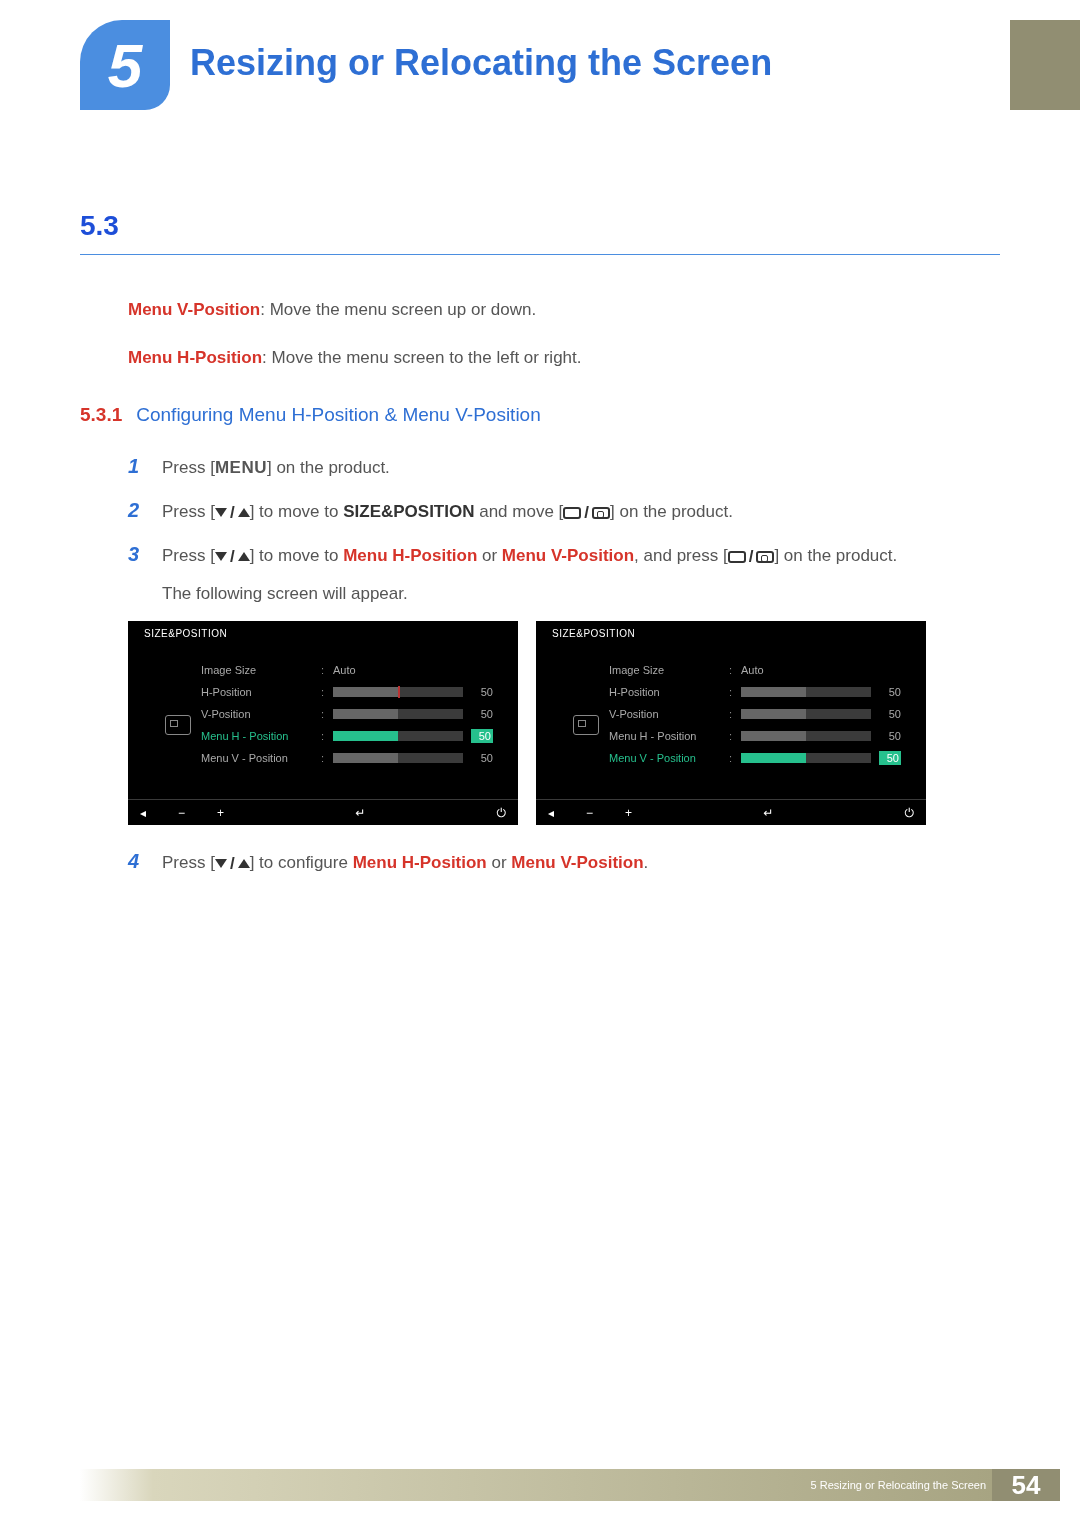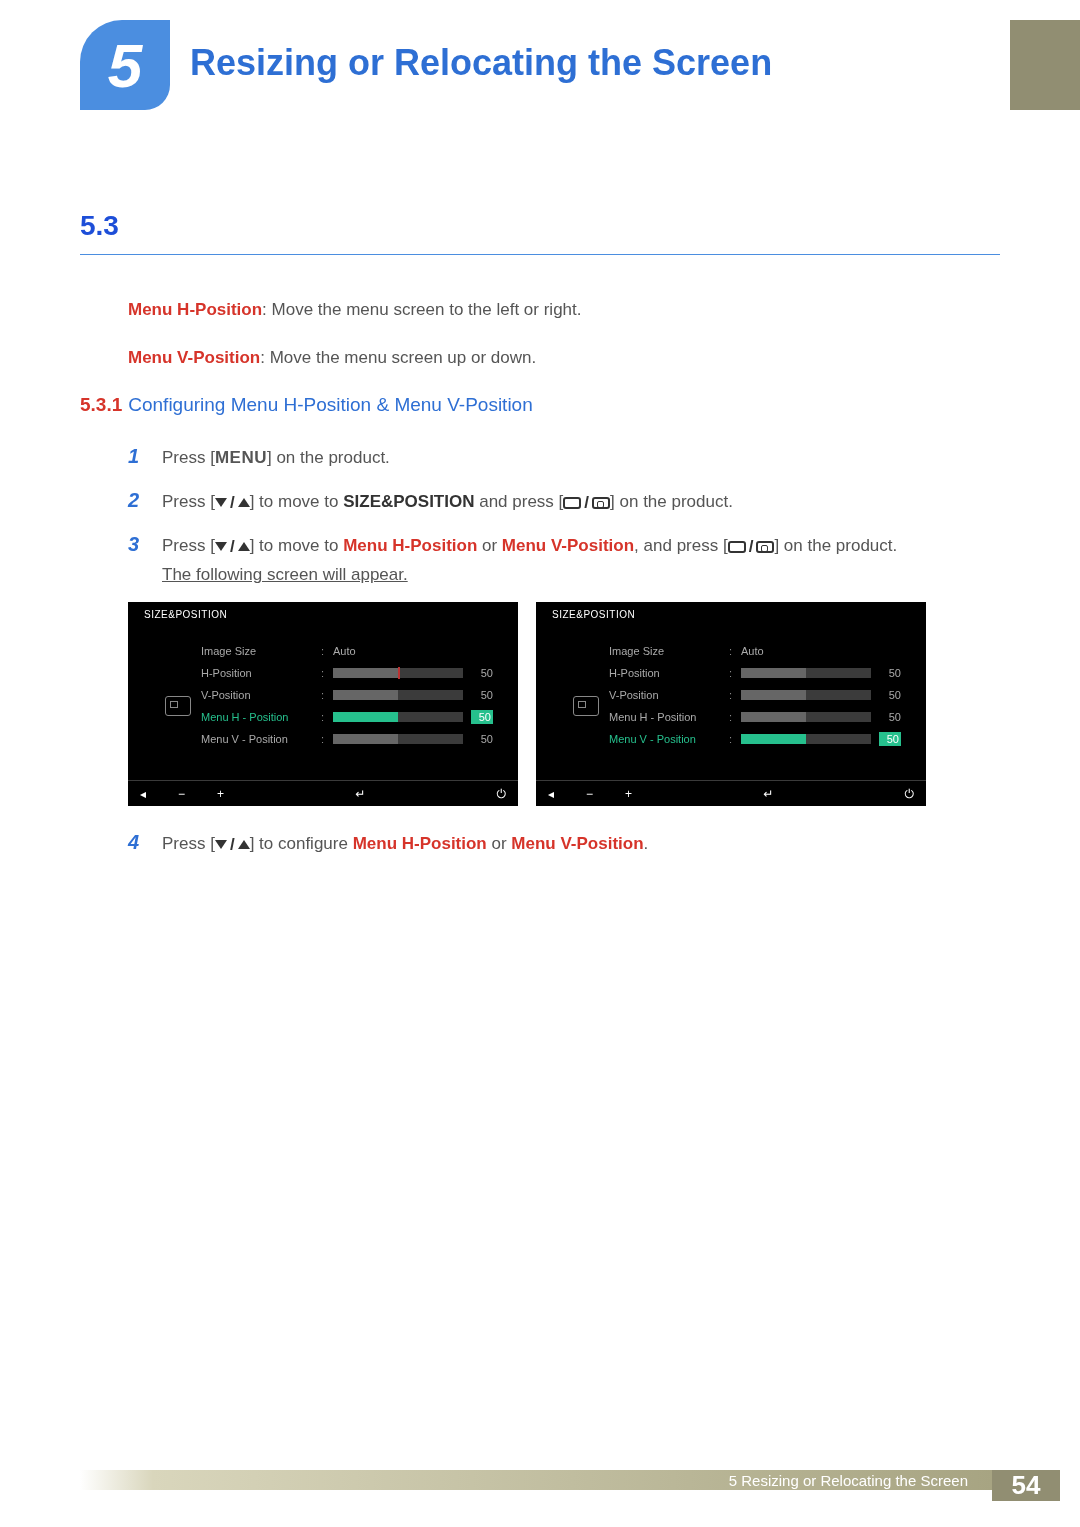--- a/index.html
+++ b/index.html
@@ -66,22 +66,22 @@
   .body-para {
     font-size: 17px;
     line-height: 1.5;
     margin: 0 0 22px 48px;
     color: #555;
   }
   .body-para .red { color: #d6342a; font-weight: bold; }
 
   .subsection {
     display: flex;
-    gap: 6px;
-    margin: 24px 0 24px 0;
+    gap: 14px;
+    margin: 34px 0 24px 0;
   }
   .sub-num { color: #d6342a; font-size: 19px; font-weight: bold; }
   .sub-title { color: #2e6fd4; font-size: 19px; font-weight: normal; }
 
   .steps { margin-left: 48px; }
   .step {
     display: flex;
     gap: 18px;
     font-size: 17px;
     color: #555;
@@ -193,28 +193,28 @@
   .footer {
     position: absolute;
     bottom: 26px;
     left: 80px;
     right: 0;
     display: flex;
     align-items: stretch;
   }
   .footer-bar {
     flex: 1;
-    height: 20px;
+    height: 32px;
     background: linear-gradient(to right, #fff, #d9d6bc 8%, #a7a482);
     display: flex;
     align-items: center;
     justify-content: flex-end;
-    padding-right: 24px;
+    padding-right: 6px;
     color: #fff;
-    font-size: 15px;
+    font-size: 11px;
   }
   .footer-num {
     width: 68px;
     background: #918e72;
     color: #fff;
     font-size: 26px;
     font-weight: bold;
     display: flex;
     align-items: center;
     justify-content: center;
@@ -230,24 +230,24 @@
     <div class="hdr-tab">5</div>
     <div class="hdr-title">Resizing or Relocating the Screen</div>
     <div class="hdr-side"></div>
   </div>
 
   <div class="section-head">
     <div class="section-num">5.3</div>
   </div>
 
   <p class="body-para">
-    <span class="red">Menu H-Position</span><span>: Move the menu screen to the left or right.</span>
+    <span class="red">Menu V-Position</span><span>: Move the menu screen up or down.</span>
   </p>
   <p class="body-para">
-    <span class="red">Menu V-Position</span><span>: Move the menu screen up or down.</span>
+    <span class="red">Menu H-Position</span><span>: Move the menu screen to the left or right.</span>
   </p>
 
   <div class="subsection">
     <div class="sub-num">5.3.1</div>
     <div class="sub-title">Configuring Menu H-Position &amp; Menu V-Position</div>
   </div>
 
   <div class="steps">
 
     <div class="step">
@@ -257,41 +257,41 @@
       </div>
     </div>
 
     <div class="step">
       <div class="step-num">2</div>
       <div class="step-text">
         <span>Press [</span><span class="glyph">
             <span class="tri-down"></span>
             <span class="slash">/</span>
             <span class="tri-up"></span>
-          </span><span>] to move to </span><span class="bold">SIZE&amp;POSITION</span><span> and press [</span><span class="glyph">
+          </span><span>] to move to </span><span class="bold">SIZE&amp;POSITION</span><span> and move [</span><span class="glyph">
             <span class="rect-ic"></span>
             <span class="slash">/</span>
             <span class="rect-ic2"></span>
           </span><span>] on the product.</span>
       </div>
     </div>
 
     <div class="step">
       <div class="step-num">3</div>
       <div class="step-text">
         <span>Press [</span><span class="glyph">
             <span class="tri-down"></span>
             <span class="slash">/</span>
             <span class="tri-up"></span>
           </span><span>] to move to </span><span class="red">Menu H-Position</span><span> or </span><span class="red">Menu V-Position</span><span>, and press [</span><span class="glyph">
             <span class="rect-ic"></span>
             <span class="slash">/</span>
             <span class="rect-ic2"></span>
           </span><span>] on the product.</span>
-        <div style="margin-top:1px;text-decoration:underline;">The following screen will appear.</div>
+        <div style="margin-top:10px;">The following screen will appear.</div>
       </div>
     </div>
   </div>
 
   <div class="osd-row">
 
     <div class="osd">
       <div class="osd-title">SIZE&amp;POSITION</div>
       <div class="osd-body">
         <div class="osd-icon"></div>

